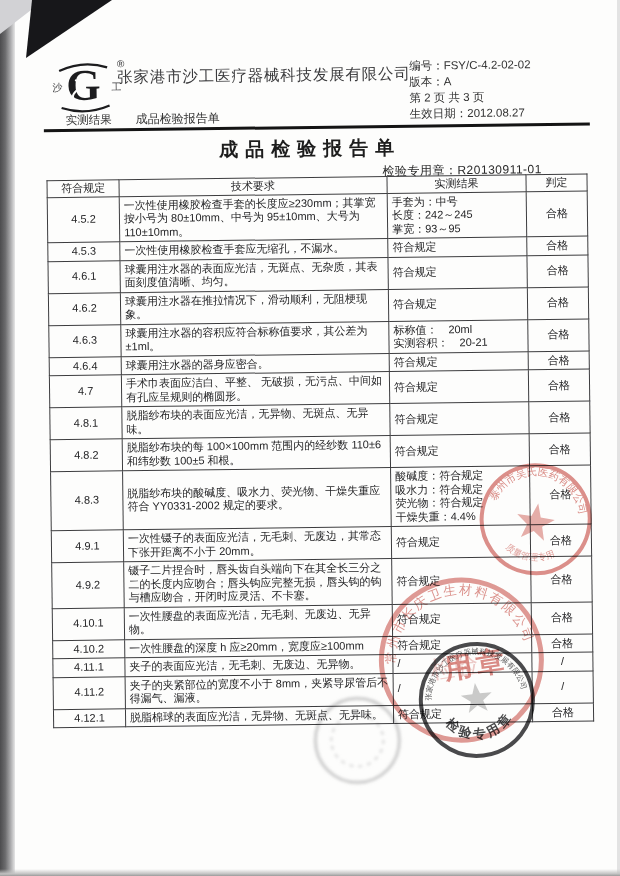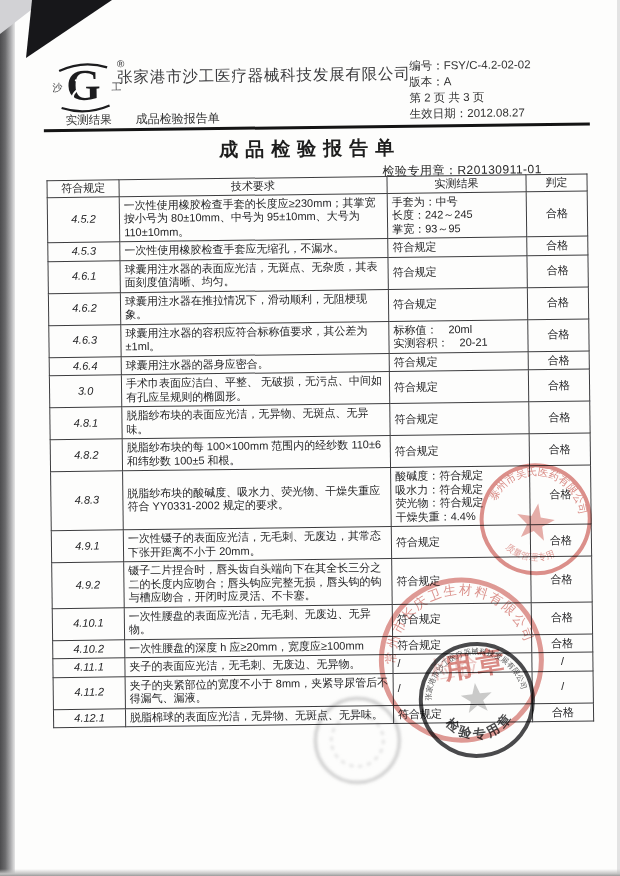--- a/index.html
+++ b/index.html
@@ -34,21 +34,21 @@
     font-size:19px;letter-spacing:7px;color:#1d1d1d;font-weight:600;}
   .report-no{position:absolute;left:382px;top:167px;font-size:12px;color:#2a2a2a;letter-spacing:.5px;}
 
   
   table.insp{position:absolute;left:46px;top:180px;width:540px;border-collapse:collapse;
     table-layout:fixed;}
   table.insp th,table.insp td{border:1px solid #3d3d3f;font-weight:normal;
     font-size:11px;line-height:13.5px;padding:2px 4px;color:#242426;vertical-align:middle;}
   table.insp th{text-align:center;padding:1px 2px;}
   col.c1{width:72px}col.c2{width:268px}col.c3{width:139px}col.c4{width:61px}
-  td.c-clause{text-align:center;font-style:italic;}
+  td.c-clause{text-align:center;}
   td.c-requirement{white-space:pre-line;}
   td.c-result{white-space:pre-line;}
   td.c-verdict{text-align:center;}
 
   
   .stamp{position:absolute;mix-blend-mode:multiply;pointer-events:none;}
   .stamp-faint{filter:blur(1.4px);opacity:.35;}
 </style>
 </head>
 <body>
@@ -141,21 +141,21 @@
 实测容积：　20-21</td>
           <td class="c-verdict">合格</td>
         </tr>
         <tr>
           <td class="c-clause">4.6.4</td>
           <td class="c-requirement">球囊用注水器的器身应密合。</td>
           <td class="c-result">符合规定</td>
           <td class="c-verdict">合格</td>
         </tr>
         <tr>
-          <td class="c-clause">3.0</td>
+          <td class="c-clause">4.7</td>
           <td class="c-requirement">手术巾表面应洁白、平整、 无破损，无污点、中间如有孔应呈规则的椭圆形。</td>
           <td class="c-result">符合规定</td>
           <td class="c-verdict">合格</td>
         </tr>
         <tr>
           <td class="c-clause">4.8.1</td>
           <td class="c-requirement">脱脂纱布块的表面应光洁，无异物、无斑点、无异味。</td>
           <td class="c-result">符合规定</td>
           <td class="c-verdict">合格</td>
         </tr>

